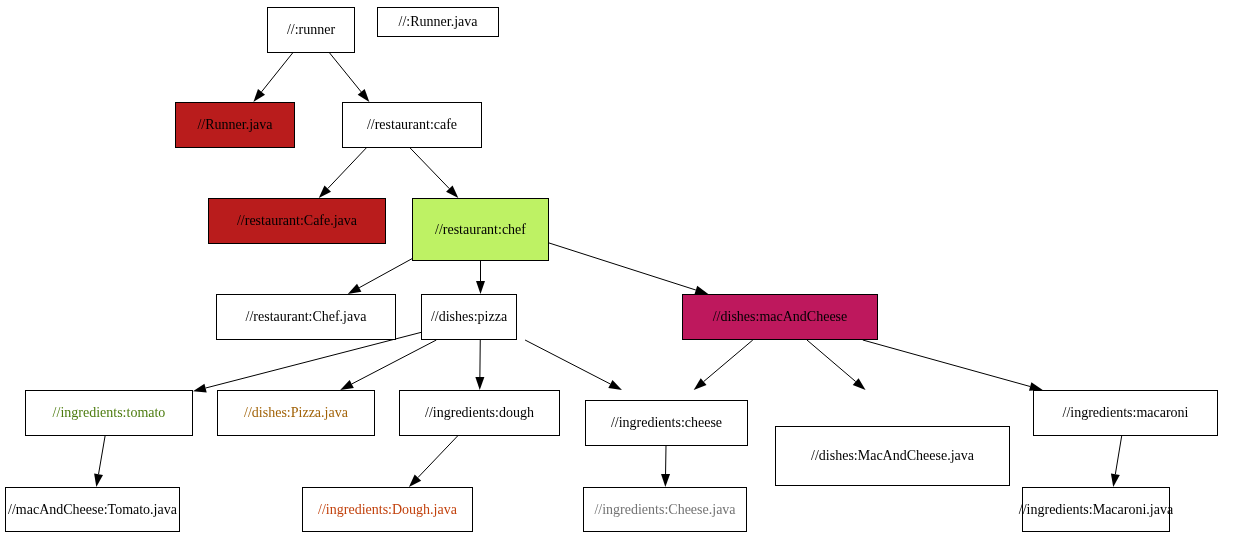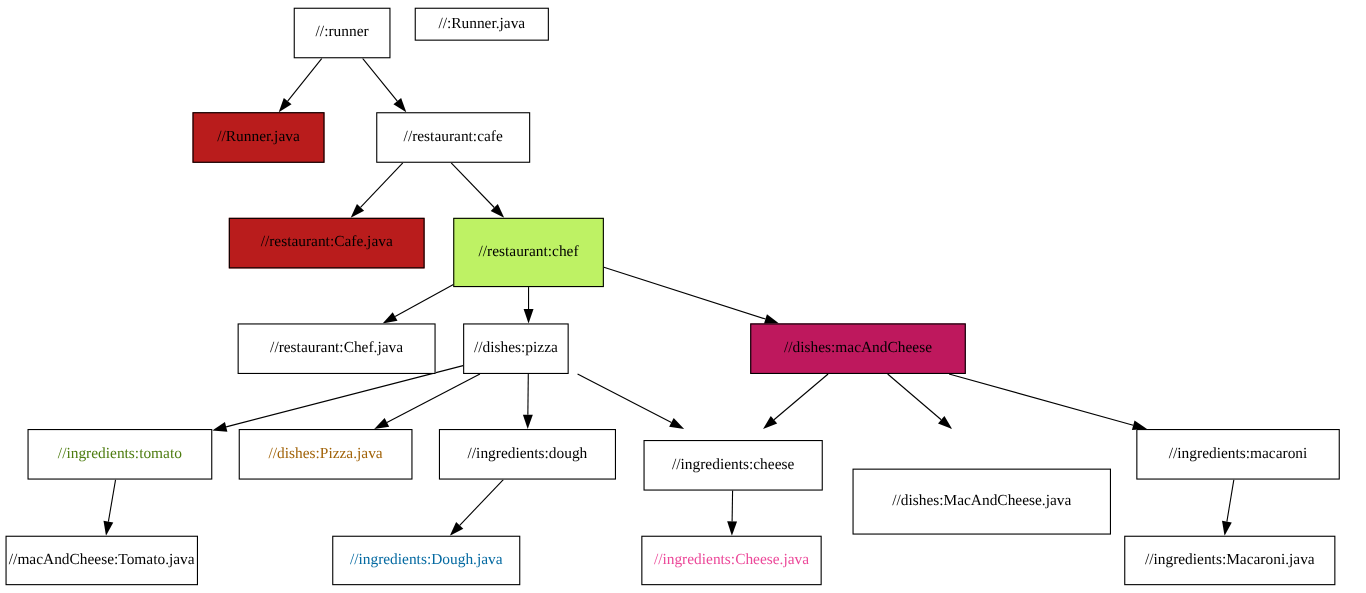--- a/index.html
+++ b/index.html
@@ -123,22 +123,22 @@
       <div class="graph-node" style="left: 775px; top: 390px; width: 235px; height: 60px; border-color: rgb(0, 0, 0); background: rgb(255, 255, 255); margin-top: 36px;">
         <span style="color: rgb(0, 0, 0);">//dishes:MacAndCheese.java</span>
       </div>
       <div class="graph-node" style="left: 1033px; top: 390px; width: 185px; height: 46px; border-color: rgb(0, 0, 0); background: rgb(255, 255, 255);">
         <span style="color: rgb(0, 0, 0);">//ingredients:macaroni</span>
       </div>
       <div class="graph-node" style="left: 5px; top: 487px; width: 175px; height: 45px; border-color: rgb(0, 0, 0); background: rgb(255, 255, 255);">
         <span style="color: rgb(0, 0, 0);">//macAndCheese:Tomato.java</span>
       </div>
       <div class="graph-node" style="left: 302px; top: 487px; width: 171px; height: 45px; border-color: rgb(0, 0, 0); background: rgb(255, 255, 255);">
-        <span style="color: #0369a1;">//ingredients:Dough.java</span>
+        <span style="color: #c2410c;">//ingredients:Dough.java</span>
       </div>
       <div class="graph-node" style="left: 583px; top: 487px; width: 164px; height: 45px; border-color: rgb(0, 0, 0); background: rgb(255, 255, 255);">
-        <span style="color: #ec4899; text-align: center;">//ingredients:Cheese.java</span>
+        <span style="color: #737373; text-align: center;">//ingredients:Cheese.java</span>
       </div>
-      <div class="graph-node" style="left: 1022px; top: 487px; width: 192px; height: 45px; border-color: rgb(0, 0, 0); background: rgb(255, 255, 255);">
+      <div class="graph-node" style="left: 1022px; top: 487px; width: 148px; height: 45px; border-color: rgb(0, 0, 0); background: rgb(255, 255, 255);">
         <span style="color: rgb(0, 0, 0);">//ingredients:Macaroni.java</span>
       </div>
     </div>
 </div>
 
 </body></html>

